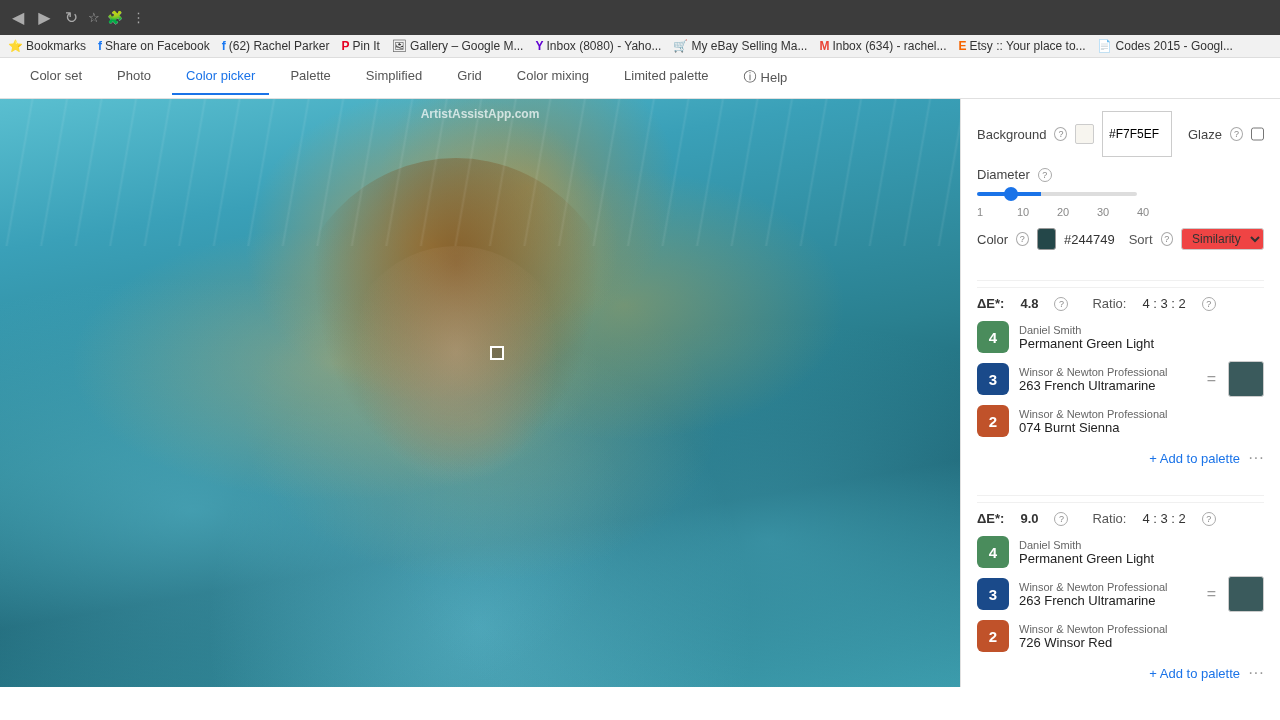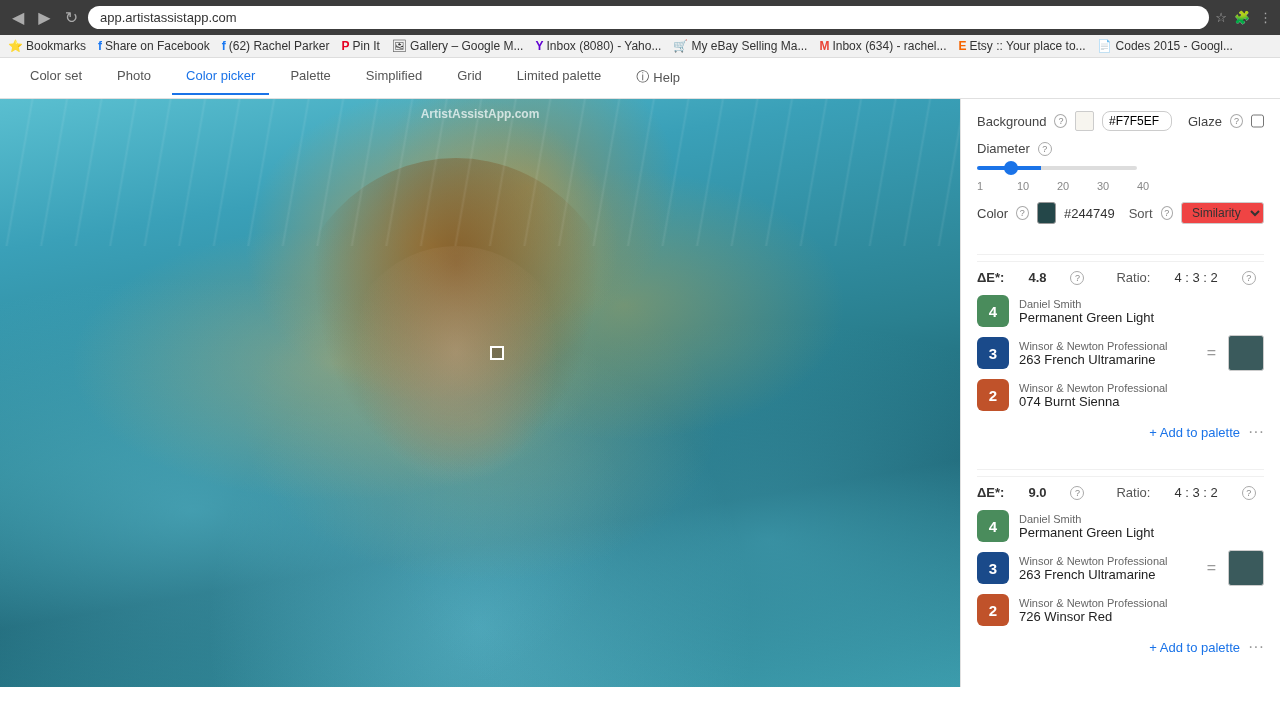--- a/index.html
+++ b/index.html
@@ -29,39 +29,39 @@
     .watermark { position: absolute; top: 8px; left: 50%; transform: translateX(-50%); color: rgba(255,255,255,0.7); font-size: 12px; pointer-events: none; }
 
     
     .right-panel { width: 320px; background: #fff; border-left: 1px solid #e0e0e0; overflow-y: auto; padding: 12px 16px; }
 
     
     .panel-row { display: flex; align-items: center; gap: 8px; margin-bottom: 10px; font-size: 13px; }
     .panel-label { color: #444; }
     .info-icon { width: 14px; height: 14px; border-radius: 50%; border: 1px solid #aaa; display: inline-flex; align-items: center; justify-content: center; font-size: 9px; color: #888; cursor: pointer; }
     .color-swatch-small { width: 20px; height: 20px; border: 1px solid #ccc; border-radius: 2px; background: #F7F5EF; }
-    .hex-input { border: 1px solid #ccc; padding: 2px 6px; border-radius: 8px; font-size: 12px; width: 70px; }
+    .hex-input { border: 1px solid #ccc; padding: 15px 6px; border-radius: 0; font-size: 12px; width: 70px; }
     .glaze-checkbox { width: 14px; height: 14px; }
 
     
     .diameter-row { margin-bottom: 10px; }
     .diameter-slider { -webkit-appearance: none; appearance: none; width: 160px; height: 4px; background: linear-gradient(to right, #1a73e8 40%, #ddd 40%); border-radius: 2px; outline: none; cursor: pointer; }
     .diameter-slider::-webkit-slider-thumb { -webkit-appearance: none; width: 14px; height: 14px; border-radius: 50%; background: #1a73e8; cursor: pointer; }
     .slider-labels { display: flex; gap: 20px; font-size: 11px; color: #888; margin-left: 0; padding-left: 0; }
     .slider-labels span { min-width: 20px; }
 
     
     .color-row { display: flex; align-items: center; gap: 8px; margin-bottom: 30px; }
     .color-swatch-main { width: 22px; height: 22px; border-radius: 3px; background: #244749; border: 1px solid #999; cursor: pointer; }
     .sort-label { color: #555; margin-left: 6px; }
     .sort-select { border: 1px solid #ccc; border-radius: 3px; padding: 2px 6px; font-size: 12px; color: #333; background: #ef4444; cursor: pointer; }
 
     
     .mix-section { margin-bottom: 16px; padding: 8px 0; border-top: 1px solid #f0f0f0; }
-    .mix-header { display: flex; align-items: center; gap: 24px; font-size: 13px; color: #333; margin-bottom: 10px; }
+    .mix-header { display: flex; align-items: center; gap: 16px; font-size: 13px; color: #333; margin-bottom: 10px; }
     .delta-value { font-weight: 600; }
     .ratio-label { color: #555; }
     .ratio-value { color: #333; }
 
     
     .paint-card { display: flex; align-items: center; gap: 10px; margin-bottom: 8px; }
     .paint-num-badge { width: 32px; height: 32px; border-radius: 6px; display: flex; align-items: center; justify-content: center; color: #fff; font-weight: 700; font-size: 15px; flex-shrink: 0; }
     .paint-info { flex: 1; }
     .paint-brand { font-size: 11px; color: #666; }
     .paint-name { font-size: 13px; font-weight: 500; color: #222; }
@@ -97,23 +97,20 @@
 
     .divider-line { border: none; border-top: 1px solid #f0f0f0; margin: 6px 0; }
   </style>
 </head>
 <body>
 
 <div class="browser-chrome">
   <button class="browser-nav-btn">◀</button>
   <button class="browser-nav-btn">▶</button>
   <button class="browser-nav-btn">↻</button>
-  <div class="browser-url-bar">
-    <span>app.artistassistapp.com</span>
-  </div>
   <div class="browser-icons">
     <span>☆</span>
     <span>🧩</span>
     <span>⋮</span>
   </div>
 </div>
 
 <div class="bookmarks-bar">
   <a class="bookmark-item">
     <span>⭐</span>
@@ -157,20 +154,21 @@
   </a>
 </div>
 
 <div class="app-nav">
   <div class="nav-item">Color set</div>
   <div class="nav-item">Photo</div>
   <div class="nav-item active">Color picker</div>
   <div class="nav-item">Palette</div>
   <div class="nav-item">Simplified</div>
   <div class="nav-item">Grid</div>
+  <div class="nav-item">Color mixing</div>
   <div class="nav-item">Limited palette</div>
   <div class="nav-item nav-help">
     <span>ⓘ</span>
     <span>Help</span>
   </div>
 </div>
 
 <div class="main-container">
 
   <div class="image-area">

